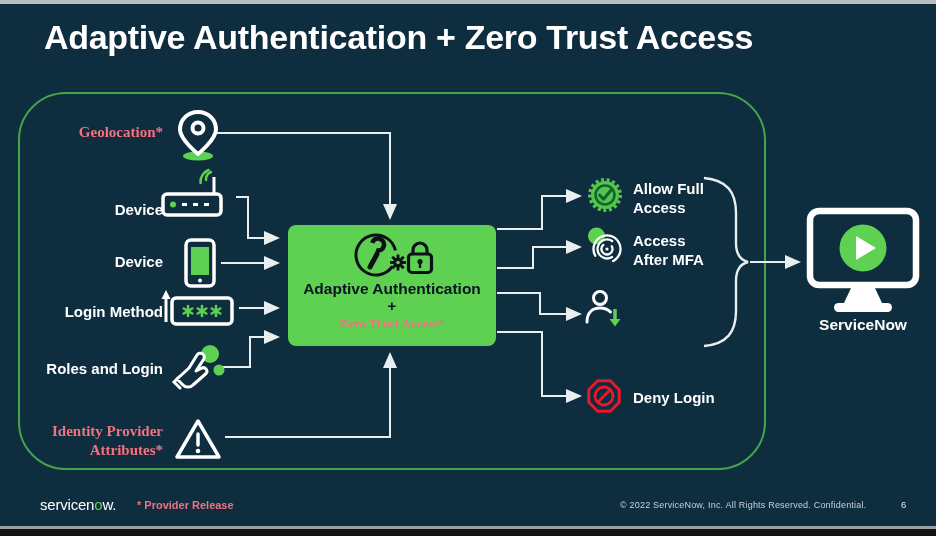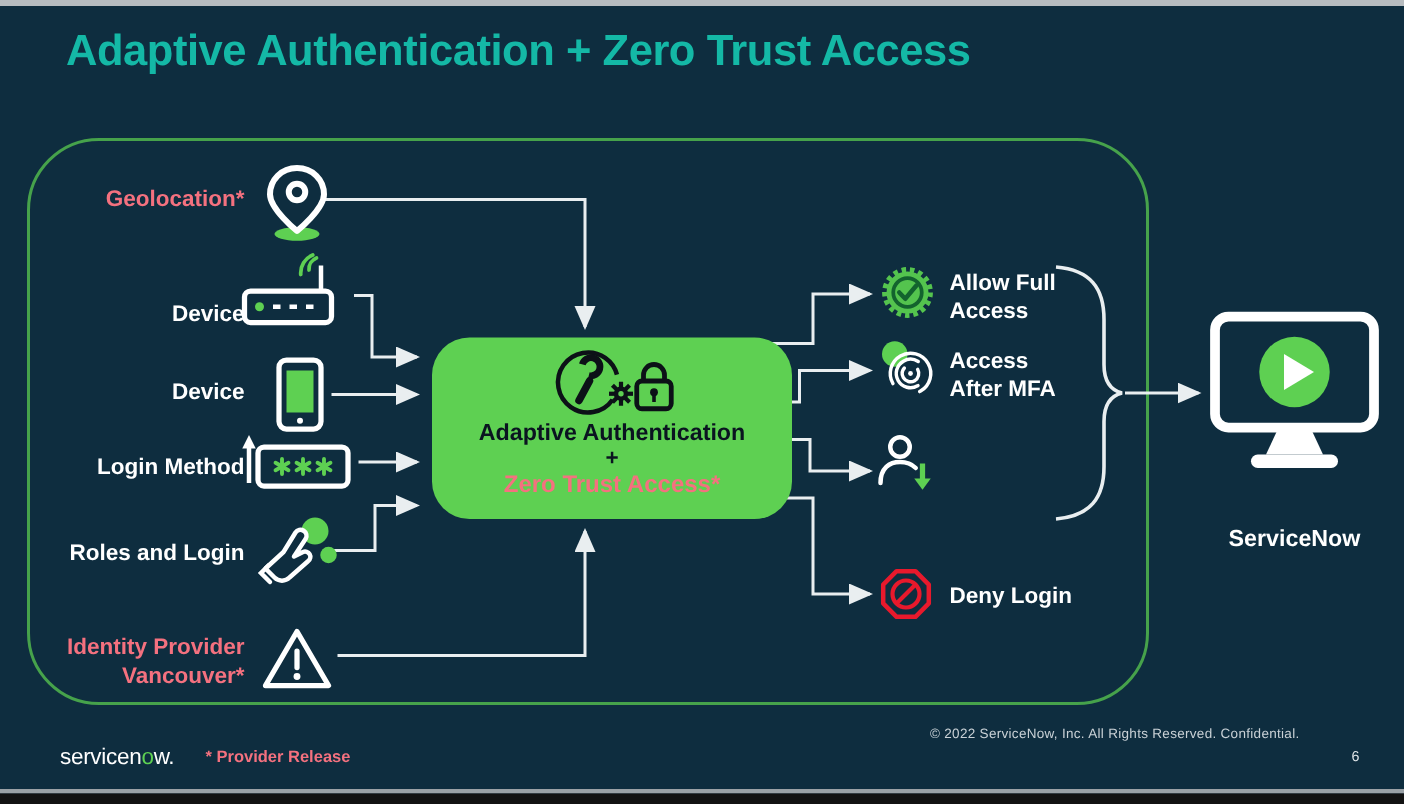--- a/index.html
+++ b/index.html
@@ -1,39 +1,39 @@
 <!DOCTYPE html>
 <html><head>
 <meta charset="utf-8">
 <style>
   html,body{margin:0;padding:0;background:#000;}
   .slide{position:relative;width:936px;height:536px;background:#0e2d3f;overflow:hidden;
          font-family:"Liberation Sans",sans-serif;}
   .top-strip{position:absolute;left:0;top:0;width:936px;height:4px;background:#b7bcc0;}
   .bottom-line{position:absolute;left:0;top:526px;width:936px;height:3px;background:#9aa1a6;}
   .bottom-bar{position:absolute;left:0;top:529px;width:936px;height:7px;background:#121212;}
-  .title{position:absolute;left:44px;top:18px;font-size:29px;font-weight:bold;color:#14b8a6;letter-spacing:-0.3px;}
+  .title{position:absolute;left:44px;top:18px;font-size:34px;font-weight:bold;color:#ffffff;letter-spacing:-0.3px;}
   .frame{position:absolute;left:18px;top:92px;width:748px;height:378px;border:2px solid #46a24b;border-radius:48px;box-sizing:border-box;}
   .lbl{position:absolute;font-weight:bold;font-size:15px;line-height:19px;color:#fff;}
   .in-lbl{left:10px;width:153px;text-align:right;}
   .out-lbl{text-align:left;}
-  .pink{color:#f4717f;}
+  .pink{color:#f4717f;font-family:Liberation Serif, serif;}
   .icon{position:absolute;}
   svg{display:block;}
   .connectors{position:absolute;left:0;top:0;pointer-events:none;}
-  .process-box{position:absolute;left:288px;top:225px;width:240px;height:121px;background:#5ed052;border-radius:25px;
+  .process-box{position:absolute;left:288px;top:225px;width:208px;height:121px;background:#5ed052;border-radius:8px;
                display:flex;flex-direction:column;align-items:center;box-sizing:border-box;padding-top:5px;}
   .pb-line1{font-size:15.5px;font-weight:bold;color:#0a1420;line-height:18px;}
   .pb-line2{font-size:15px;font-weight:bold;color:#0a1420;line-height:16px;}
-  .pb-line3{font-size:16px;font-weight:bold;line-height:19px;}
-  .dest-lbl{position:absolute;left:802px;top:316px;width:122px;text-align:center;font-size:15.5px;font-weight:bold;color:#fff;margin-top:35px;}
+  .pb-line3{font-size:13px;font-weight:bold;line-height:19px;}
+  .dest-lbl{position:absolute;left:802px;top:316px;width:122px;text-align:center;font-size:15.5px;font-weight:bold;color:#fff;}
   .footer-logo{position:absolute;left:40px;top:496px;font-size:15px;font-weight:normal;color:#fff;letter-spacing:-0.2px;}
   .footer-logo .green{color:#5ed052;}
   .release{position:absolute;left:137px;top:499px;font-size:11px;font-weight:bold;color:#f4717f;}
-  .copyright{position:absolute;left:620px;top:484px;font-size:9px;color:#c9d1d6;letter-spacing:0.2px;}
+  .copyright{position:absolute;left:620px;top:500px;font-size:9px;color:#c9d1d6;letter-spacing:0.2px;}
   .pagenum{position:absolute;left:901px;top:499px;font-size:9.5px;color:#dfe5e8;}
 </style>
 </head>
 <body>
 
 <div class="slide">
   <div class="top-strip"></div>
 
   <div class="title">Adaptive Authentication + Zero Trust Access</div>
 
@@ -59,21 +59,21 @@
       <path d="M704,178 C727,180 736,192 736,213 L736,243 C736,254 740,260 748,262 C740,264 736,270 736,281 L736,311 C736,332 727,344 704,346" stroke-width="2.4"></path>
       <path d="M750,262 H799" marker-end="url(#ah)"></path>
     </g>
   </svg>
 
   <div class="lbl in-lbl pink" style="top:123px">Geolocation*</div>
   <div class="lbl in-lbl" style="top:200px">Device</div>
   <div class="lbl in-lbl" style="top:252px">Device</div>
   <div class="lbl in-lbl" style="top:302px">Login Method</div>
   <div class="lbl in-lbl" style="top:359px">Roles and Login</div>
-  <div class="lbl in-lbl pink" style="top:422px">Identity Provider Vancouver*</div>
+  <div class="lbl in-lbl pink" style="top:422px">Identity Provider Attributes*</div>
 
   <div class="icon" style="left:176px;top:108px">
     <svg width="44" height="56" viewBox="0 0 44 56">
       <ellipse cx="22" cy="48" rx="15" ry="4.5" fill="#5ed052"></ellipse>
       <path d="M22,4 C11.5,4 4,12 4,21.5 C4,31.5 22,46 22,46 C22,46 40,31.5 40,21.5 C40,12 32.5,4 22,4 Z" fill="#0e2d3f" stroke="#fff" stroke-width="4" stroke-linejoin="round"></path>
       <circle cx="22" cy="20" r="5.5" fill="none" stroke="#fff" stroke-width="4"></circle>
     </svg>
   </div>
   <div class="icon" style="left:160px;top:168px">
     <svg width="72" height="52" viewBox="0 0 72 52">

